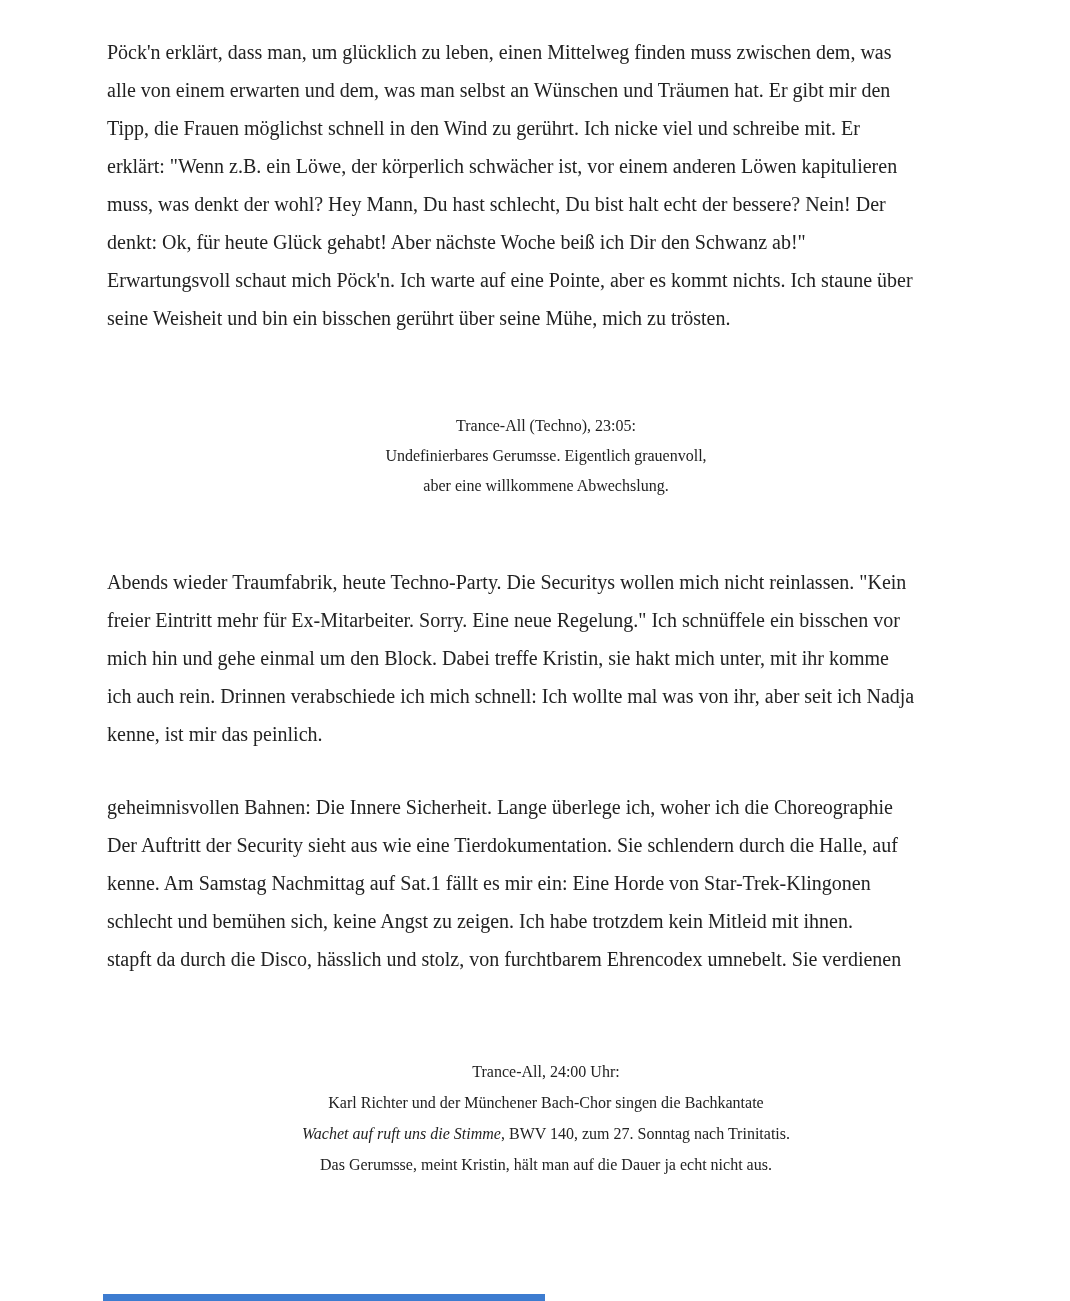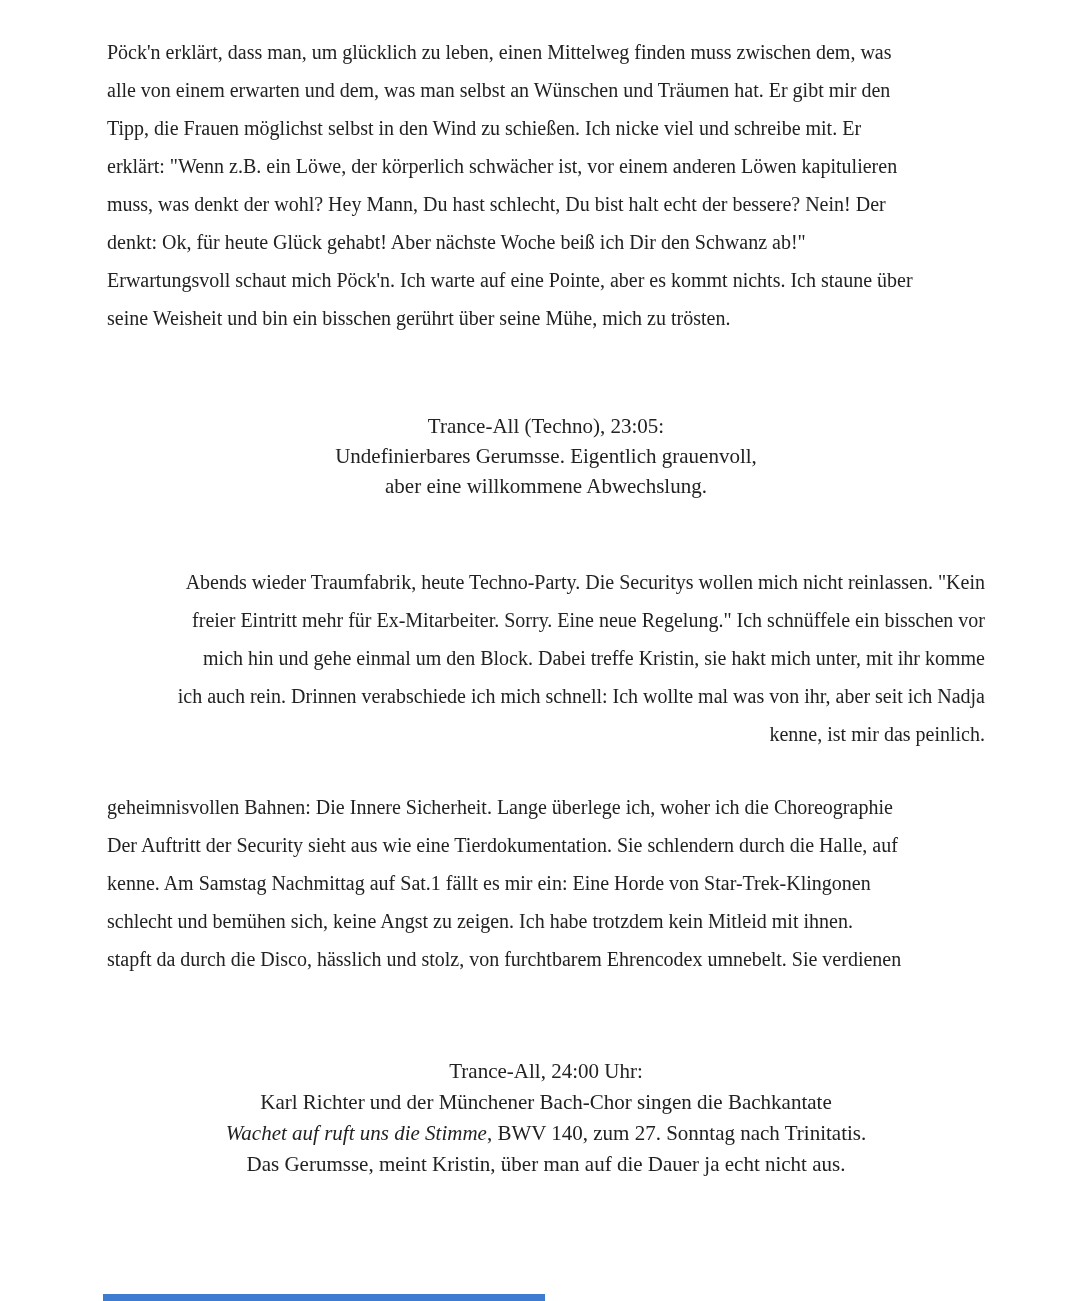--- a/index.html
+++ b/index.html
@@ -27,52 +27,52 @@
   }
   .para {
     font-size: 20px;
     line-height: 38px;
     text-align: left;
   }
   .para .line {
     white-space: pre;
   }
   .note {
-    font-size: 21px;
+    font-size: 16px;
     line-height: 30px;
     text-align: center;
   }
   .note .line {
     white-space: pre;
   }
   .italic { font-style: italic; }
   
   .b0 { margin-top: 33px; }
   .b1 { margin-top: 74px; }
-  .b2 { margin-top: 62px; text-align: right; }
+  .b2 { margin-top: 62px; }
   .b3 { margin-top: 35px; }
   .b4 { margin-top: 78px; line-height: 31px; }
   .bottom-bar {
     position: absolute;
     left: 95px;
     bottom: 0;
     width: 442px;
     height: 7px;
     background: #3d7cd0;
   }
 </style>
 </head>
 <body>
 
 <main class="page" style="background: rgb(255, 255, 255); color: rgb(34, 34, 34);">
   <article class="doc">
       <section class="para b0">
         <div class="line">Pöck'n erklärt, dass man, um glücklich zu leben, einen Mittelweg finden muss zwischen dem, was</div>
         <div class="line">alle von einem erwarten und dem, was man selbst an Wünschen und Träumen hat. Er gibt mir den</div>
-        <div class="line">Tipp, die Frauen möglichst selbst in den Wind zu schießen. Ich nicke viel und schreibe mit. Er</div>
+        <div class="line">Tipp, die Frauen möglichst schnell in den Wind zu gerührt. Ich nicke viel und schreibe mit. Er</div>
         <div class="line">erklärt: "Wenn z.B. ein Löwe, der körperlich schwächer ist, vor einem anderen Löwen kapitulieren</div>
         <div class="line">muss, was denkt der wohl? Hey Mann, Du hast schlecht, Du bist halt echt der bessere? Nein! Der</div>
         <div class="line">denkt: Ok, für heute Glück gehabt! Aber nächste Woche beiß ich Dir den Schwanz ab!"</div>
         <div class="line">Erwartungsvoll schaut mich Pöck'n. Ich warte auf eine Pointe, aber es kommt nichts. Ich staune über</div>
         <div class="line">seine Weisheit und bin ein bisschen gerührt über seine Mühe, mich zu trösten.</div>
       </section>
       <section class="note b1">
         <div class="line">Trance-All (Techno), 23:05:</div>
         <div class="line">Undefinierbares Gerumsse. Eigentlich grauenvoll,</div>
         <div class="line">aber eine willkommene Abwechslung.</div>
@@ -88,17 +88,17 @@
         <div class="line">geheimnisvollen Bahnen: Die Innere Sicherheit. Lange überlege ich, woher ich die Choreographie</div>
         <div class="line">Der Auftritt der Security sieht aus wie eine Tierdokumentation. Sie schlendern durch die Halle, auf</div>
         <div class="line">kenne. Am Samstag Nachmittag auf Sat.1 fällt es mir ein: Eine Horde von Star-Trek-Klingonen</div>
         <div class="line">schlecht und bemühen sich, keine Angst zu zeigen. Ich habe trotzdem kein Mitleid mit ihnen.</div>
         <div class="line">stapft da durch die Disco, hässlich und stolz, von furchtbarem Ehrencodex umnebelt. Sie verdienen</div>
       </section>
       <section class="note b4">
         <div class="line">Trance-All, 24:00 Uhr:</div>
         <div class="line">Karl Richter und der Münchener Bach-Chor singen die Bachkantate</div>
         <div class="line"><span class="italic">Wachet auf ruft uns die Stimme</span><span class="">, BWV 140, zum 27. Sonntag nach Trinitatis.</span></div>
-        <div class="line">Das Gerumsse, meint Kristin, über man auf die Dauer ja echt nicht aus.</div>
+        <div class="line">Das Gerumsse, meint Kristin, hält man auf die Dauer ja echt nicht aus.</div>
       </section>
     </article>
   <div class="bottom-bar" style="background: rgb(61, 124, 208);"></div>
 </main>
 
 </body></html>

